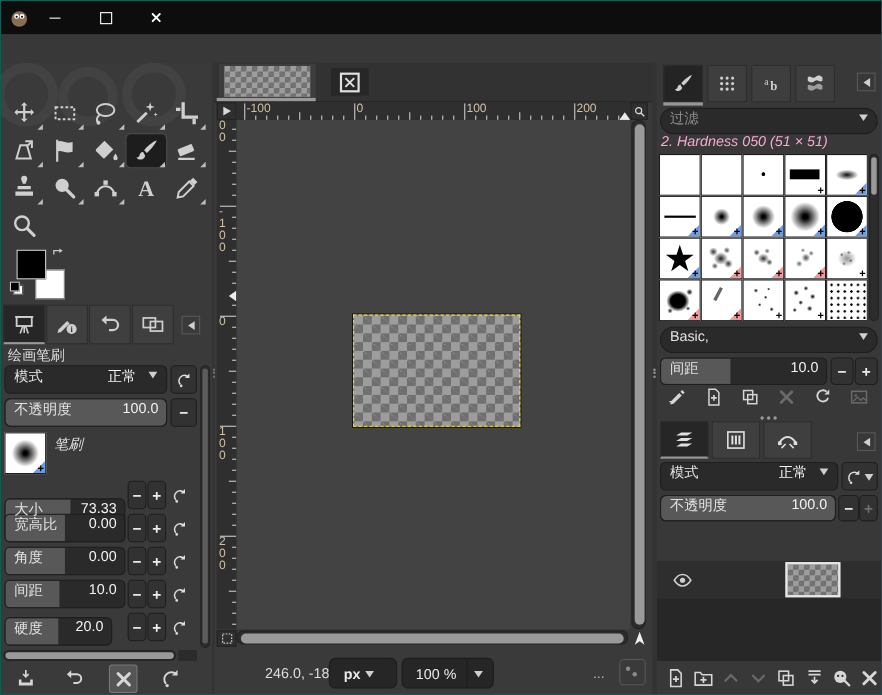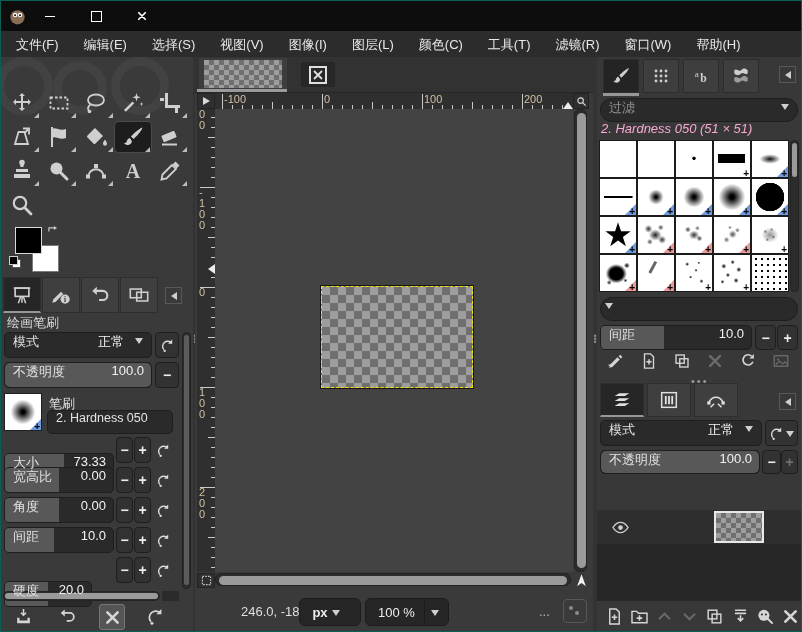--- a/index.html
+++ b/index.html
@@ -177,33 +177,20 @@
     <div class="winbtn">
         <span class="box"></span>
       </div>
     <div class="winbtn" id="closebtn">
         <svg width="12" height="12" viewBox="0 0 24 24">
           <path d="M5.5 5.5 18.5 18.5M18.5 5.5 5.5 18.5" stroke="#ffffff" stroke-width="3.4" stroke-linecap="round"></path>
         </svg>
       </div>
   </div>
 
-  <div class="abs" id="menubar">
-      <div class="menu-item">文件(F)</div>
-      <div class="menu-item">编辑(E)</div>
-      <div class="menu-item">选择(S)</div>
-      <div class="menu-item">视图(V)</div>
-      <div class="menu-item">图像(I)</div>
-      <div class="menu-item">图层(L)</div>
-      <div class="menu-item">颜色(C)</div>
-      <div class="menu-item">工具(T)</div>
-      <div class="menu-item">滤镜(R)</div>
-      <div class="menu-item">窗口(W)</div>
-      <div class="menu-item">帮助(H)</div>
-    </div>
 
   <div class="abs" id="toolbox">
     <div class="wm" style="left:-6px;top:0px;width:40px;height:40px;"></div>
     <div class="wm" style="left:52px;top:4px;width:36px;height:36px;"></div>
     <div class="wm" style="left:110px;top:0px;width:40px;height:40px;"></div>
     <div id="tool-grid">
         <div class="tool" style="left: 3px; top: 31px;">
           <span class="icon">
             <svg width="24" height="24" viewBox="0 0 24 24">
               <path d="M12 2l-3 3h2v5H6V8l-3 3 3 3v-2h5v5H9l3 3 3-3h-2v-5h5v2l3-3-3-3v2h-5V5h2z" fill="#cfcfcf"></path>
@@ -424,24 +411,21 @@
       <span class="lab">不透明度</span>
       <span class="val">100.0</span>
     </div>
     <div class="spin" style="left:154px;top:305px;width:24px;height:26px;">−</div>
 
     <div class="abs" style="left:3px;top:336px;width:38px;height:38px;background:#fff;border:1px solid #1e1e1e;box-sizing:border-box;">
       <span style="position:absolute;inset:0;background:radial-gradient(13px 13px at 50% 50%,#000 12%,rgba(0,0,0,0) 95%);"></span>
       <span class="corner" style="border-bottom-color:#6d9ce0;"></span>
       <span class="bplus">+</span>
     </div>
-    <div class="abs" style="left:48px;top:338px;color:#e2e2e2;">笔刷</div>
-    <div class="pill" style="left:46px;top:353px;width:126px;height:24px;">
-      <span class="lab" style="font-size:12.5px;">2. Hardness 050</span>
-    </div>
+    <div class="abs" style="left:48px;top:338px;color:#e2e2e2;font-style:italic;">笔刷</div>
 
     <div id="slider-rows">
         <div class="pill" style="left: 3px; top: 396px; width: 110px; height: 40px;">
           <span class="fill" style="width: 55%;"></span>
           <span class="lab">大小</span>
           <span class="val">73.33</span>
         </div>
         <div class="spin" style="left: 115px; top: 380px; width: 17px; height: 26px;">−</div>
         <div class="spin" style="left: 133px; top: 380px; width: 17px; height: 26px;">+</div>
         <div class="iconbtn" style="left: 152px; top: 380px; width: 20px; height: 26px;">
@@ -486,21 +470,21 @@
         </div>
         <div class="spin" style="left: 115px; top: 470px; width: 17px; height: 26px;">−</div>
         <div class="spin" style="left: 133px; top: 470px; width: 17px; height: 26px;">+</div>
         <div class="iconbtn" style="left: 152px; top: 470px; width: 20px; height: 26px;">
           <svg width="15" height="15" viewBox="0 0 24 24">
             <path d="M18.5 8A7.3 7.3 0 106.2 18.6" fill="none" stroke="#dcdcdc" stroke-width="2.2"></path>
             <path d="M19.5 2.5v6.5h-6.5z" fill="#dcdcdc"></path>
             <circle cx="7.5" cy="20.5" r="1.9" fill="#dcdcdc"></circle>
           </svg>
         </div>
-        <div class="pill" style="left: 3px; top: 524px; width: 88px; height: 26px;">
+        <div class="pill" style="left: 3px; top: 504px; width: 98px; height: 26px;">
           <span class="fill" style="width: 50%;"></span>
           <span class="lab">硬度</span>
           <span class="val">20.0</span>
         </div>
         <div class="spin" style="left: 115px; top: 500px; width: 17px; height: 26px;">−</div>
         <div class="spin" style="left: 133px; top: 500px; width: 17px; height: 26px;">+</div>
         <div class="iconbtn" style="left: 152px; top: 500px; width: 20px; height: 26px;">
           <svg width="15" height="15" viewBox="0 0 24 24">
             <path d="M18.5 8A7.3 7.3 0 106.2 18.6" fill="none" stroke="#dcdcdc" stroke-width="2.2"></path>
             <path d="M19.5 2.5v6.5h-6.5z" fill="#dcdcdc"></path>
@@ -843,20 +827,21 @@
         <div class="bcell bk-dots2">
           <span class="bplus">+</span>
         </div>
         <div class="bcell bk-dots3"></div>
       </div>
     <div class="sb-track" style="left:193px;top:83px;width:9px;height:152px;">
       <span class="sb-thumb" style="left:1px;right:1px;top:2px;height:34px;"></span>
     </div>
 
     <div class="pill" style="left:3px;top:240px;width:198px;height:24px;border-radius:12px;">
+      <span class="lab">Basic,</span>
       <span class="chev"></span>
     </div>
 
     <div class="pill" style="left:3px;top:268px;width:152px;height:25px;">
       <span class="fill" style="width:42%;"></span>
       <span class="lab">间距</span>
       <span class="val">10.0</span>
     </div>
     <div class="spin" style="left:158px;top:268px;width:21px;height:25px;">−</div>
     <div class="spin" style="left:180px;top:268px;width:21px;height:25px;">+</div>

